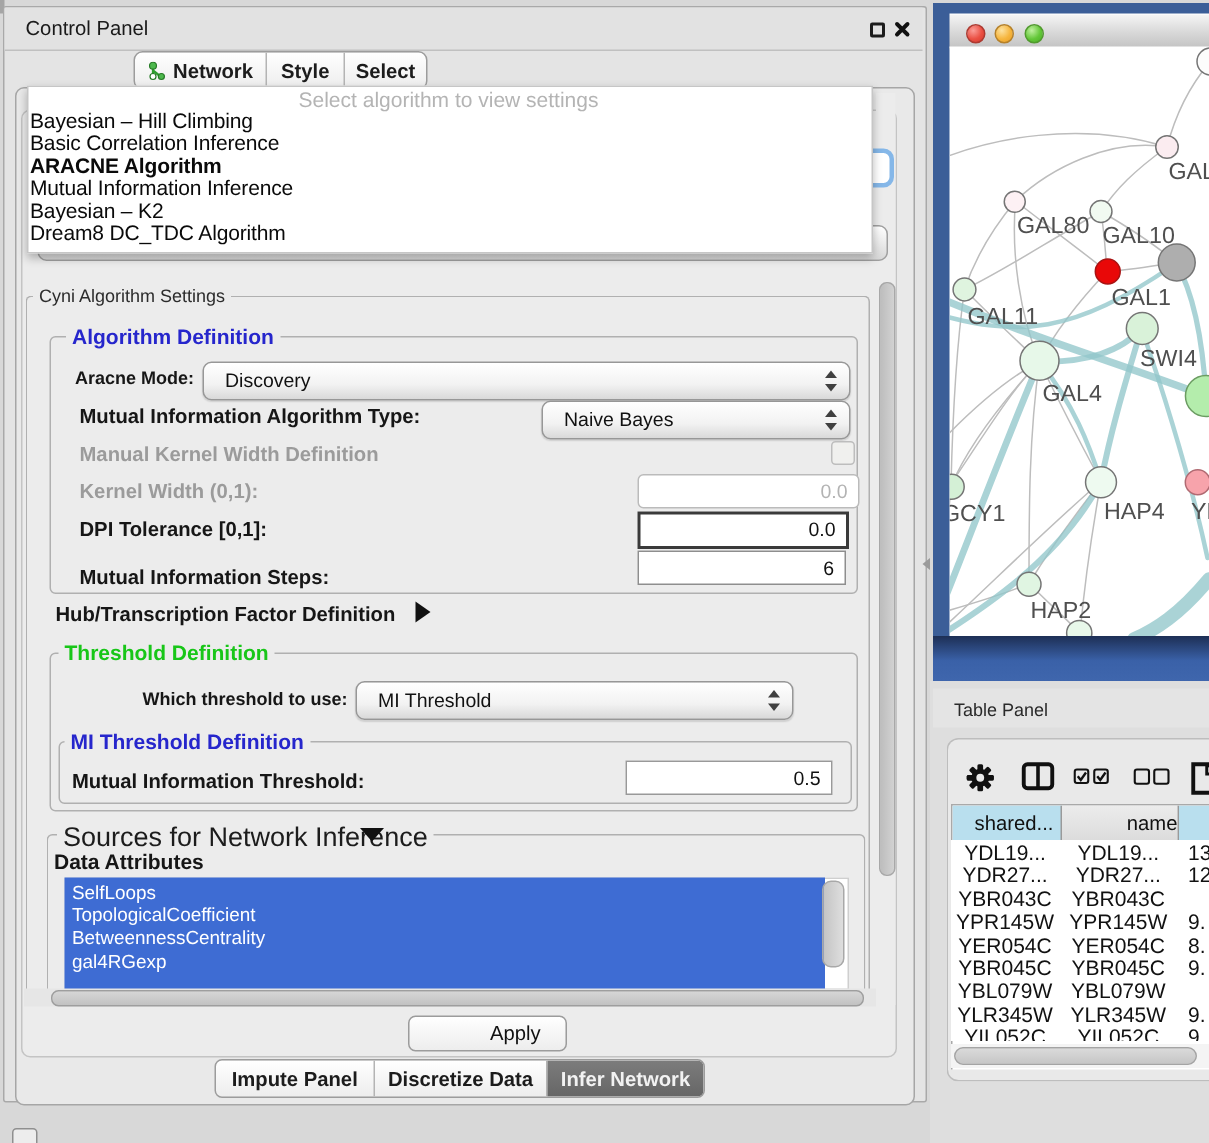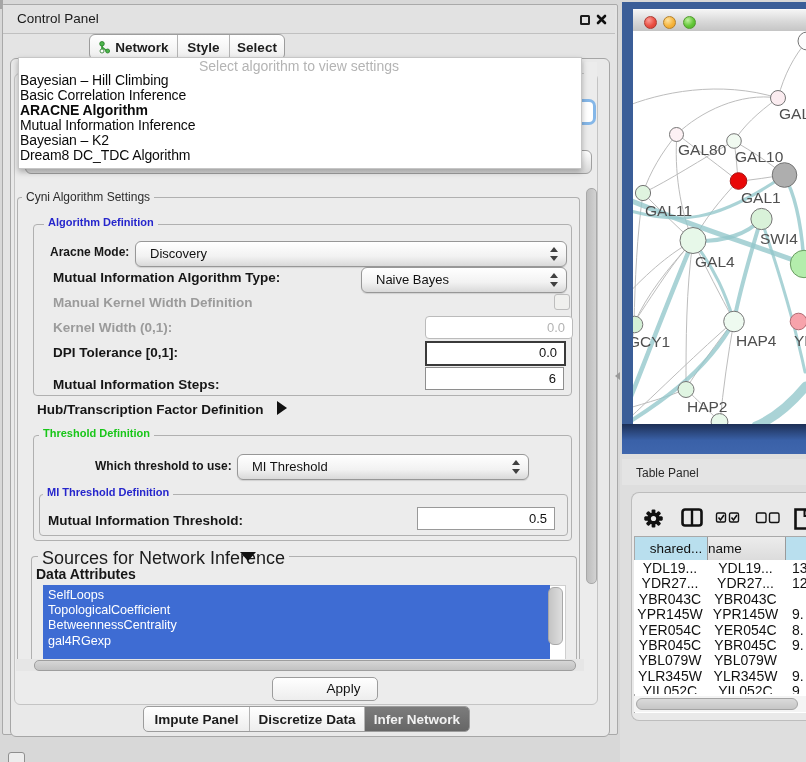--- a/index.html
+++ b/index.html
@@ -2,21 +2,21 @@
 <html><head>
 <meta charset="utf-8">
 <style>
   html,body{margin:0;padding:0;width:806px;height:762px;background:#d8d8d8;
     font-family:"Liberation Sans",sans-serif;overflow:hidden;}
   .abs{position:absolute;}
   .lbl{position:absolute;font-size:13.5px;font-weight:bold;color:#161616;white-space:nowrap;}
   .dis{color:#9b9b9b;}
   .grp{position:absolute;border:1px solid #b0b0b0;border-radius:4px;}
   .gt{position:absolute;background:#ececec;padding:0 4px;font-size:12px;white-space:nowrap;}
-  .gtc{font-size:11px;font-weight:bold;}
+  .gtc{font-size:14px;font-weight:bold;}
   .combo{position:absolute;height:24px;border:1px solid #979797;border-radius:6px;
     background:linear-gradient(#ffffff,#f2f2f2 60%,#d9d9d9);box-shadow:0 1px 1px rgba(0,0,0,.12);
     font-size:13px;color:#111;}
   .combo span{position:absolute;left:14px;top:4px;}
   .arrows i{position:absolute;right:8px;width:0;height:0;border-left:4px solid transparent;border-right:4px solid transparent;}
   .arrows i.up{top:5px;border-bottom:5px solid #404040;}
   .arrows i.dn{bottom:5px;border-top:5px solid #404040;}
   .inp{position:absolute;background:#fff;font-size:13px;color:#111;text-align:right;}
   .inp span{position:absolute;right:7px;top:3px;}
   .seg{position:absolute;display:flex;font-size:13.5px;font-weight:bold;color:#1c1c1c;
@@ -265,21 +265,21 @@
   <rect x="125.5" y="5" width="9.5" height="9.5" rx="1.5"></rect>
  </g>
 
  <path d="M151.5,1.5 h10 l6,6 v13 h-16 z" fill="none" stroke="#111" stroke-width="2.6"></path>
  <path d="M160.5,1.5 v6.5 h7" fill="none" stroke="#111" stroke-width="2"></path>
 </svg>
 
 <div class="abs" style="left:634px;top:536px;width:172px;height:176px;background:#fff;border-left:1px solid #a9a9a9;border-top:1px solid #a9a9a9;overflow:hidden;">
   <div style="position:absolute;left:0;top:0;width:100%;height:23px;border-bottom:1px solid #8f8f8f;font-size:13.5px;color:#111;">
     <div style="position:absolute;left:0;top:0;width:72px;height:23px;background:#b9dfee;border-right:1px solid #9a9a9a;text-align:center;line-height:23px;text-indent:10px;">shared...</div>
-    <div style="position:absolute;left:73px;top:0;width:77px;height:23px;background:linear-gradient(#ececec,#dcdcdc);border-right:1px solid #9a9a9a;text-align:left;line-height:23px;">name</div>
+    <div style="position:absolute;left:73px;top:0;width:77px;height:23px;background:linear-gradient(#ececec,#dcdcdc);border-right:1px solid #9a9a9a;text-align:right;line-height:23px;">name</div>
     <div style="position:absolute;left:151px;top:0;width:21px;height:23px;background:#b9dfee;"></div>
   </div>
 </div>
 
 <div class="abs" style="left:634px;top:560px;width:172px;height:134px;background:#fff;font-size:14px;color:#111;overflow:hidden;">
   <div style="position:absolute;top:0;width:100%;">
       <span style="position:absolute;left:0;width:72px;text-align:center;">YDL19...</span>
       <span style="position:absolute;left:73px;width:77px;text-align:center;">YDL19...</span>
       <span style="position:absolute;left:158px;">13</span>
     </div>

